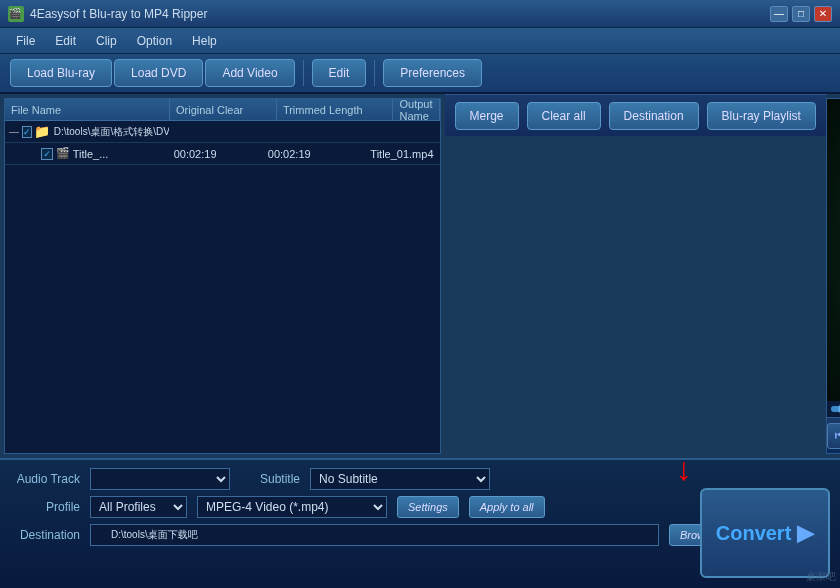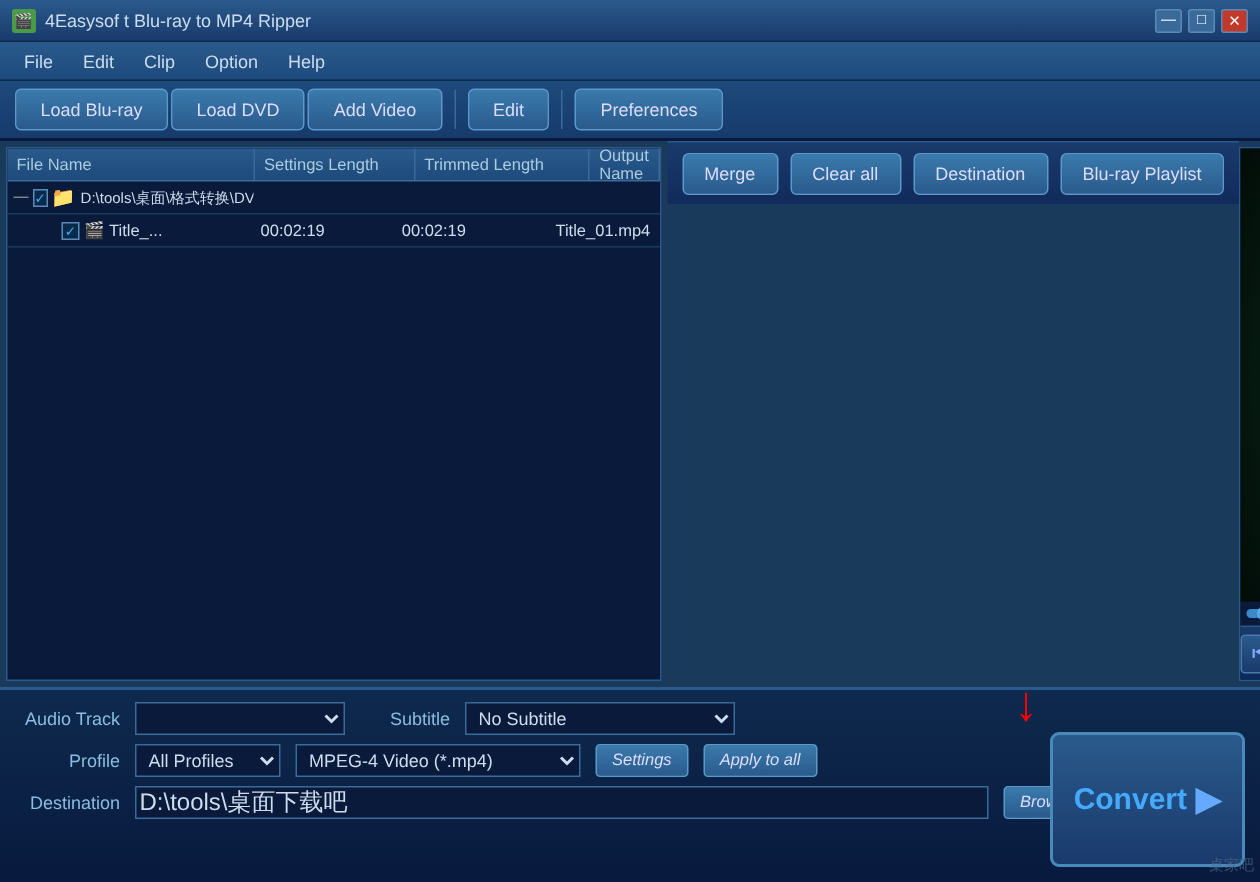--- a/index.html
+++ b/index.html
@@ -275,22 +275,22 @@
       cursor: pointer;
     }
     .opt-select.audio { width: 140px; }
     .opt-select.subtitle { width: 180px; }
     .opt-select.profile { width: 97px; }
     .opt-select.format { width: 190px; }
     .opt-input {
       background: #0a1a3a;
       border: 1px solid #3a6a9a;
       color: #cde;
-      padding: 2px 2px;
-      font-size: 16px;
+      padding: 2px 20px;
+      font-size: 10px;
       height: 22px;
       flex: 1;
     }
     .subtitle-label {
       color: #8abedf;
       font-size: 12px;
       margin-left: 20px;
     }
 
     
@@ -398,21 +398,21 @@
     <button class="toolbar-btn">Preferences</button>
   </div>
 
   <div id="content-and-preview">
 
     <div id="left-panel">
 
       <div id="file-list-area">
         <div id="file-list-header">
           <div class="col-header col-filename">File Name</div>
-          <div class="col-header col-orig">Settings Length</div>
+          <div class="col-header col-orig">Original Clear</div>
           <div class="col-header col-trim">Trimmed Length</div>
           <div class="col-header col-output">Output Name</div>
         </div>
         <div id="file-list-body">
 
           <div class="file-row">
             <div class="col-header col-filename" style="border:none; display:flex; align-items:center; gap:3px; padding-left:4px; width:170px;">
               <span style="color:#aaa; font-size:10px;">—</span>
               <span class="checkbox">✓</span>
               <span class="folder-icon">📁</span>

